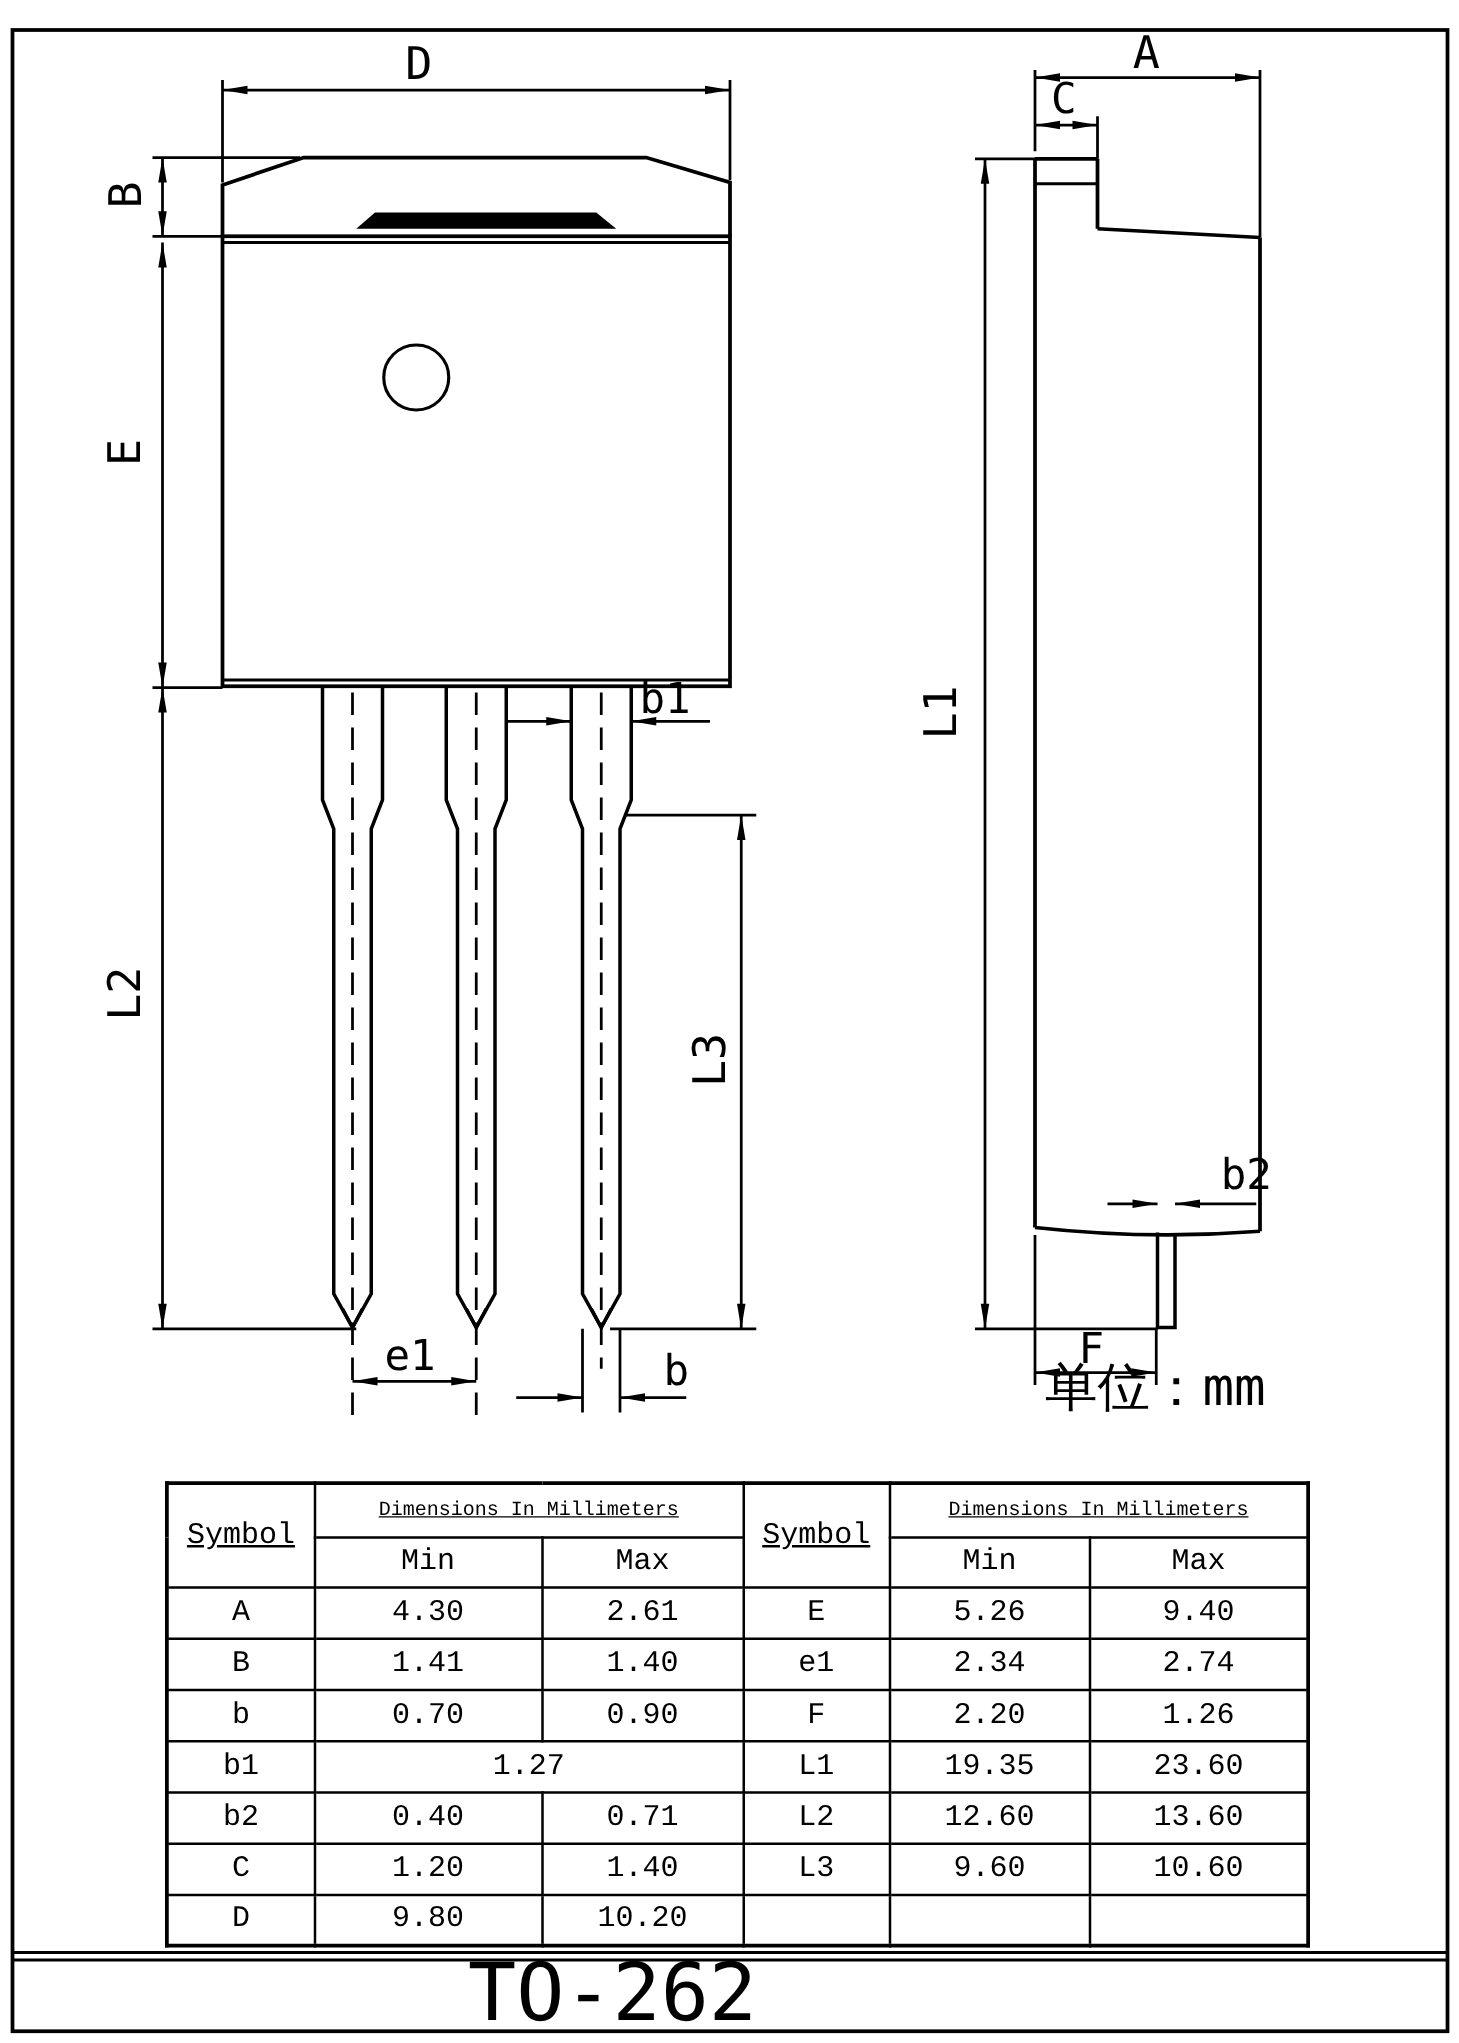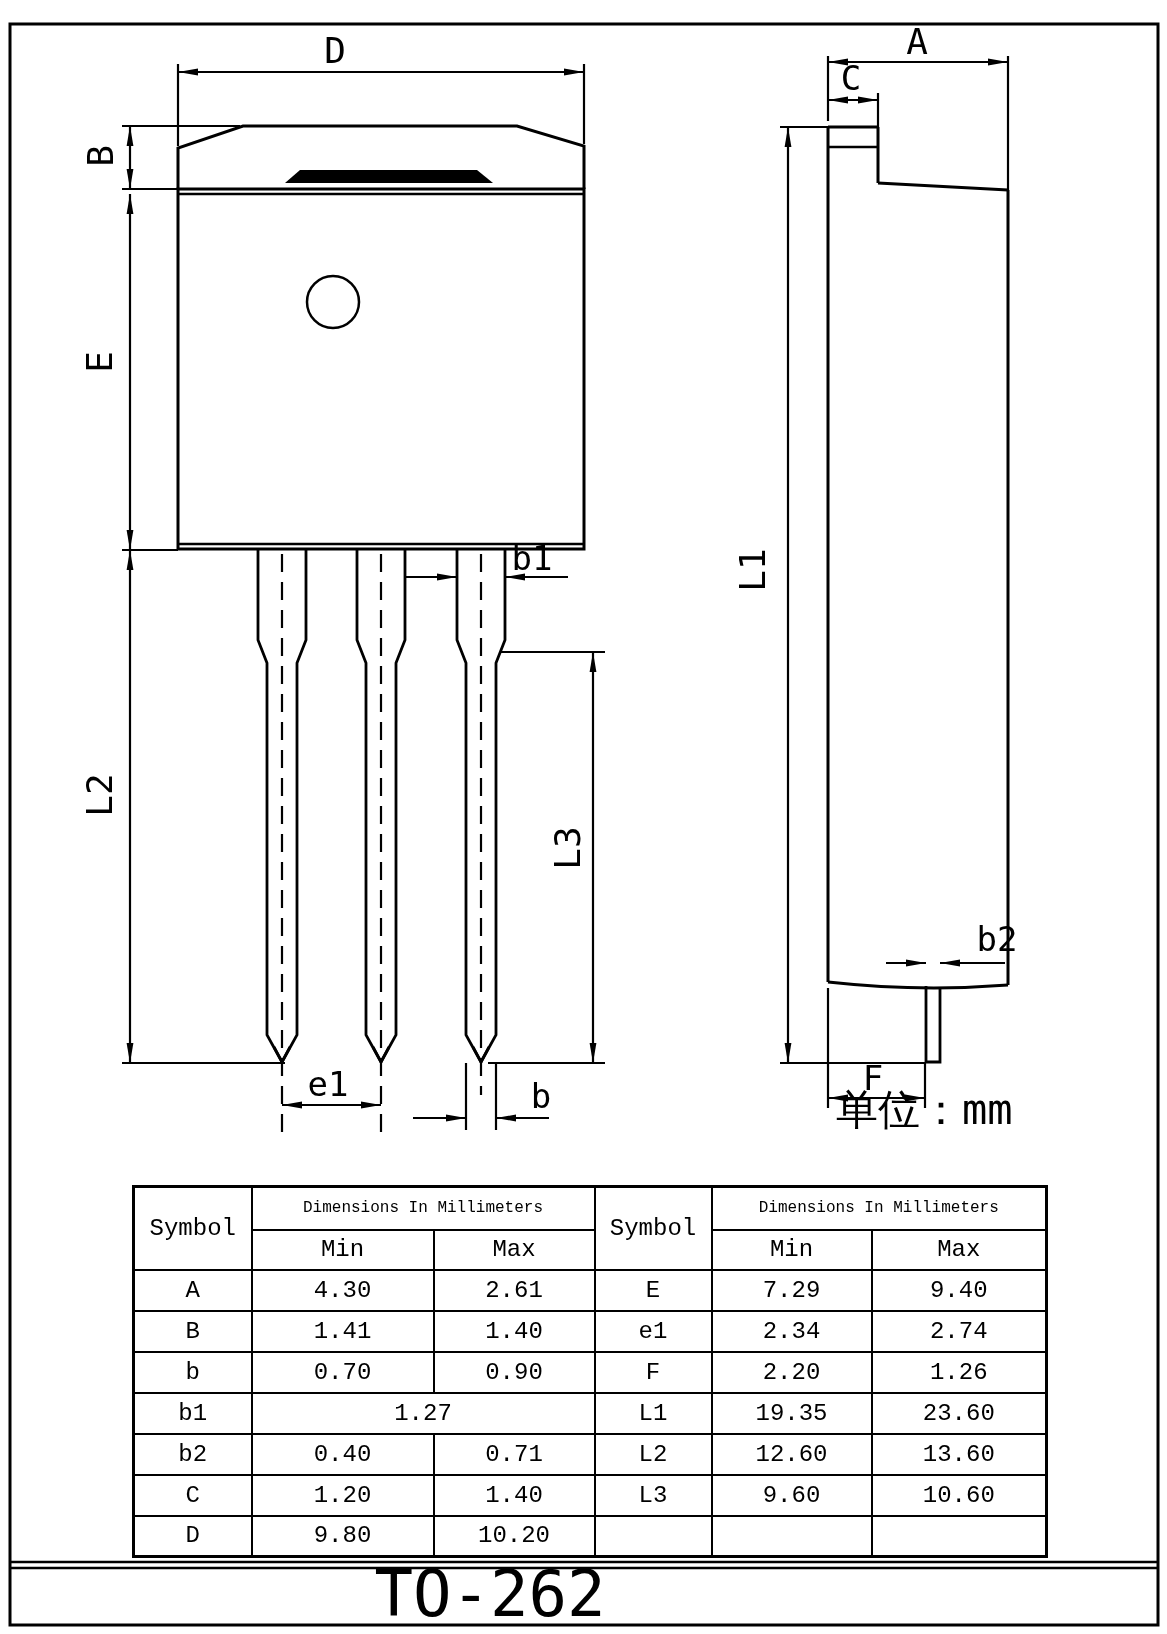--- a/index.html
+++ b/index.html
@@ -6,21 +6,21 @@
   .page{position:relative;width:1167px;height:1634px;background:#ffffff;overflow:hidden;
         font-family:"Liberation Mono", monospace;}
   .page svg{position:absolute;left:0;top:0;}
   svg text{fill:#000;font-family:"DejaVu Sans Mono", monospace;}
   .dims-table{position:absolute;left:132px;top:1185px;width:913px;height:373px;}
   .dims-table table{border-collapse:collapse;table-layout:fixed;width:913px;height:373px;
         font-family:"Liberation Mono", monospace;color:#000;border:3px solid #000;}
   .dims-table td,.dims-table th{border:2px solid #000;text-align:center;vertical-align:middle;
         padding:0;font-weight:normal;font-size:24px;white-space:nowrap;overflow:hidden;}
   .dims-table th.dims{font-size:16px;border-radius:10px;}
-  .dims-table tr.h1{height:43px;}
+  .dims-table tr.h1{height:43px;text-decoration:underline;}
   .dims-table tr.h2{height:40px;}
   .dims-table tr.d{height:41px;}
   .unit-note,.sheet-title{font-family:"DejaVu Sans Mono", monospace;}
 </style>
 </head>
 <body>
 
 <div class="page">
 
 <svg width="1167" height="1634" viewBox="0 0 1167 1634">
@@ -193,21 +193,21 @@
       <th>Min</th>
       <th>Max</th>
       <th>Min</th>
       <th>Max</th>
     </tr>
     <tr class="d">
       <td>A</td>
       <td>4.30</td>
       <td>2.61</td>
       <td>E</td>
-      <td>7.29</td>
+      <td>5.26</td>
       <td>9.40</td>
     </tr>
     <tr class="d">
       <td>B</td>
       <td>1.41</td>
       <td>1.40</td>
       <td>e1</td>
       <td>2.34</td>
       <td>2.74</td>
     </tr>

